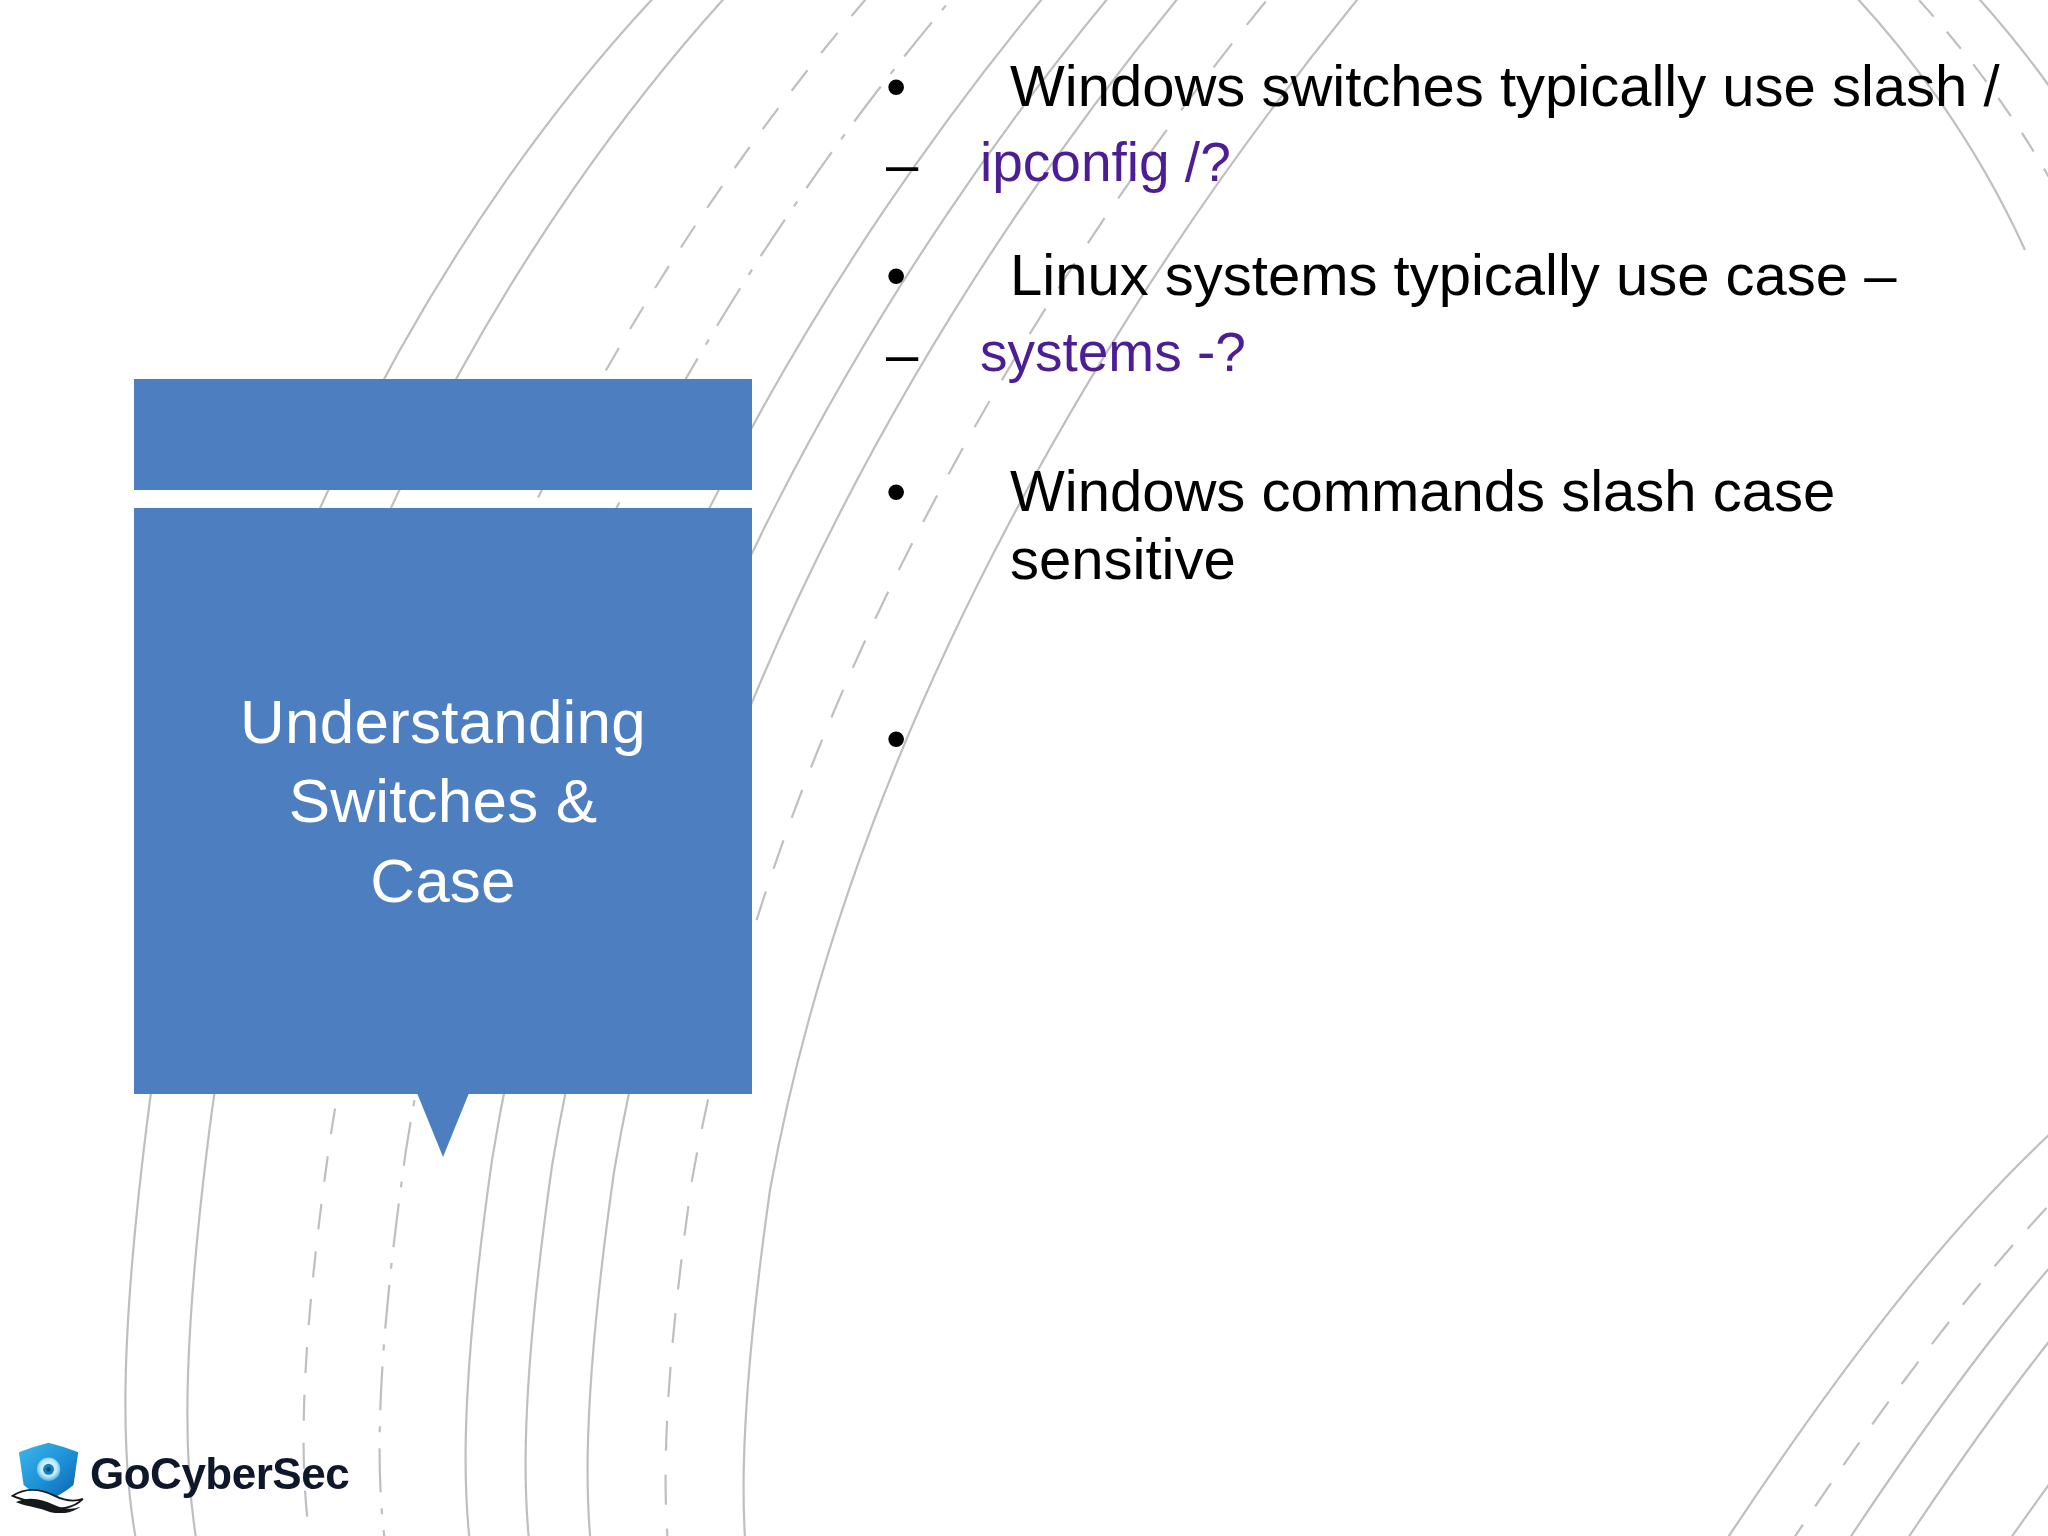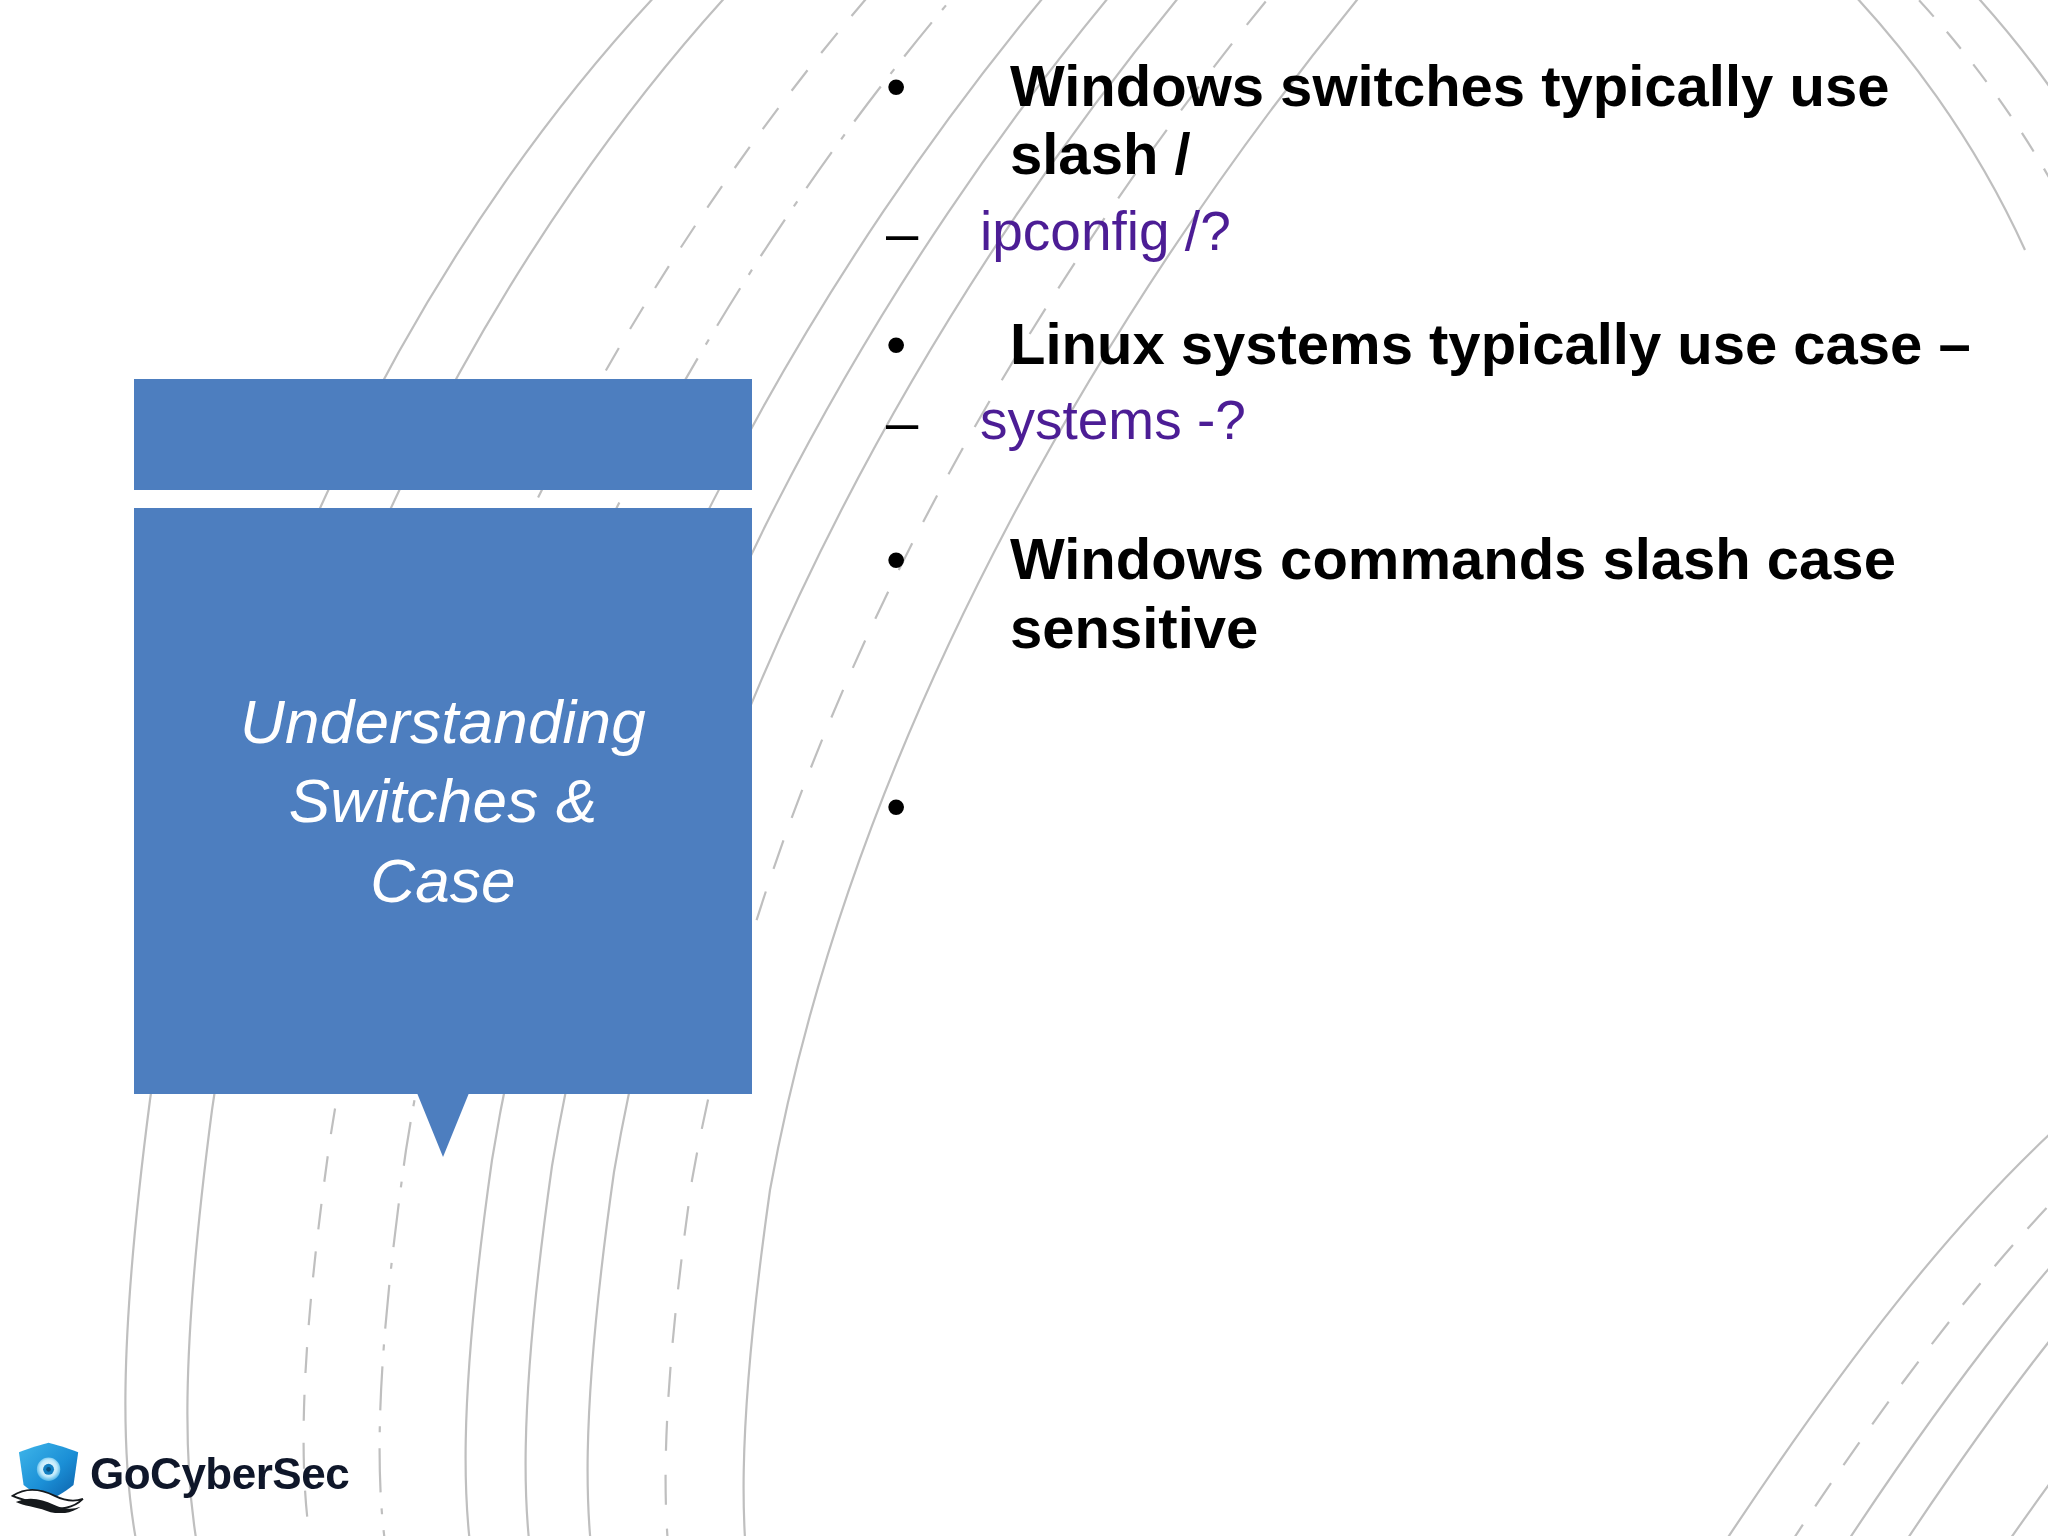--- a/index.html
+++ b/index.html
@@ -48,21 +48,20 @@
   #callout-body {
     position: absolute;
     left: 0;
     top: 129px;
     width: 618px;
     height: 586px;
     background: var(--accent);
     display: flex;
     align-items: center;
     justify-content: center;
-    font-style: italic;
   }
   #callout-pointer {
     position: absolute;
     left: 283px;
     top: 714px;
     width: 0;
     height: 0;
     border-left: 26px solid transparent;
     border-right: 26px solid transparent;
     border-top: 64px solid var(--accent);
@@ -100,21 +99,21 @@
     left: 6px;
     top: 0;
     font-size: 58px;
     line-height: 1.18;
     color: #000000;
   }
   .bullet-text {
     font-size: 58px;
     line-height: 1.18;
     color: #000000;
-    font-weight: 700;
+    font-weight: 400;
     display: block;
   }
   .sub-row {
     padding-left: 100px;
     margin-top: 10px;
   }
   .sub-text {
     font-size: 55px;
     line-height: 1.18;
     color: #4c1d95;

